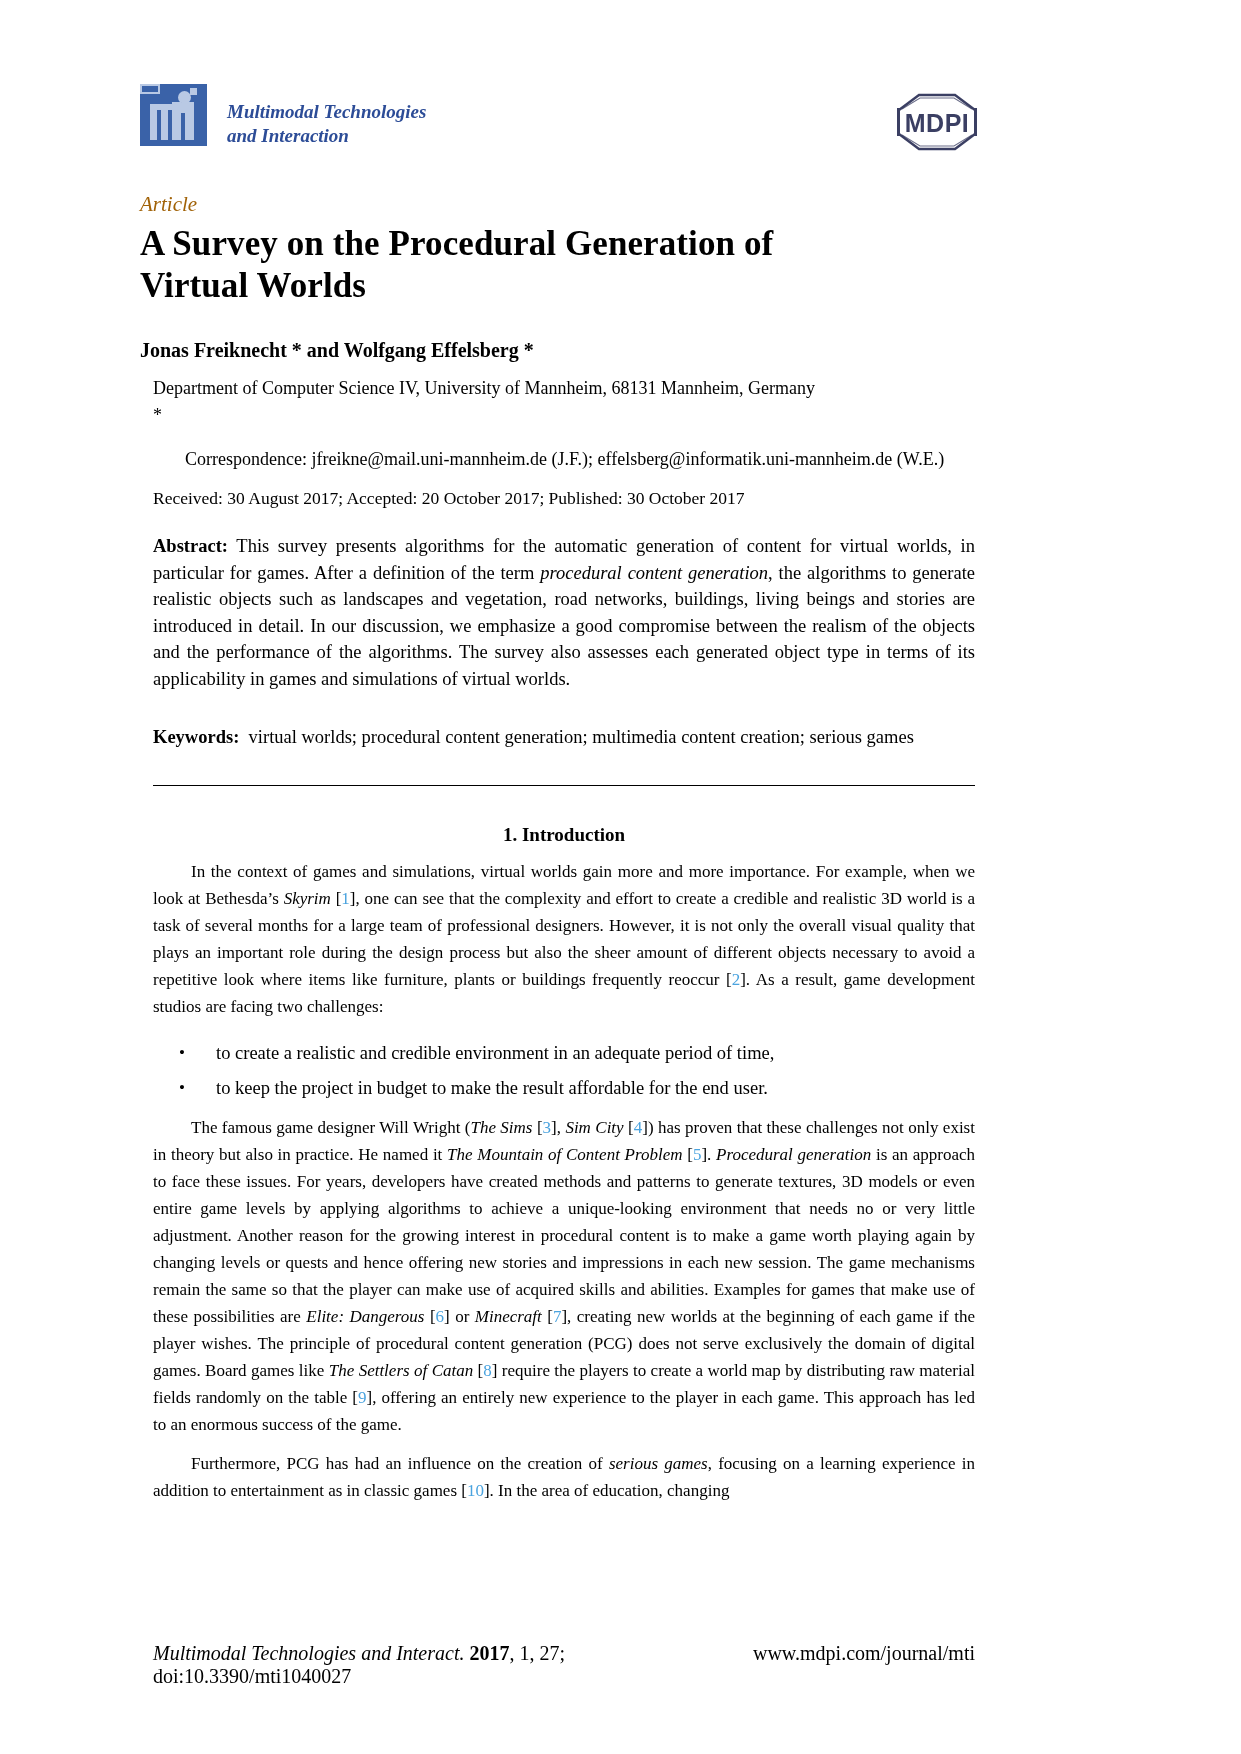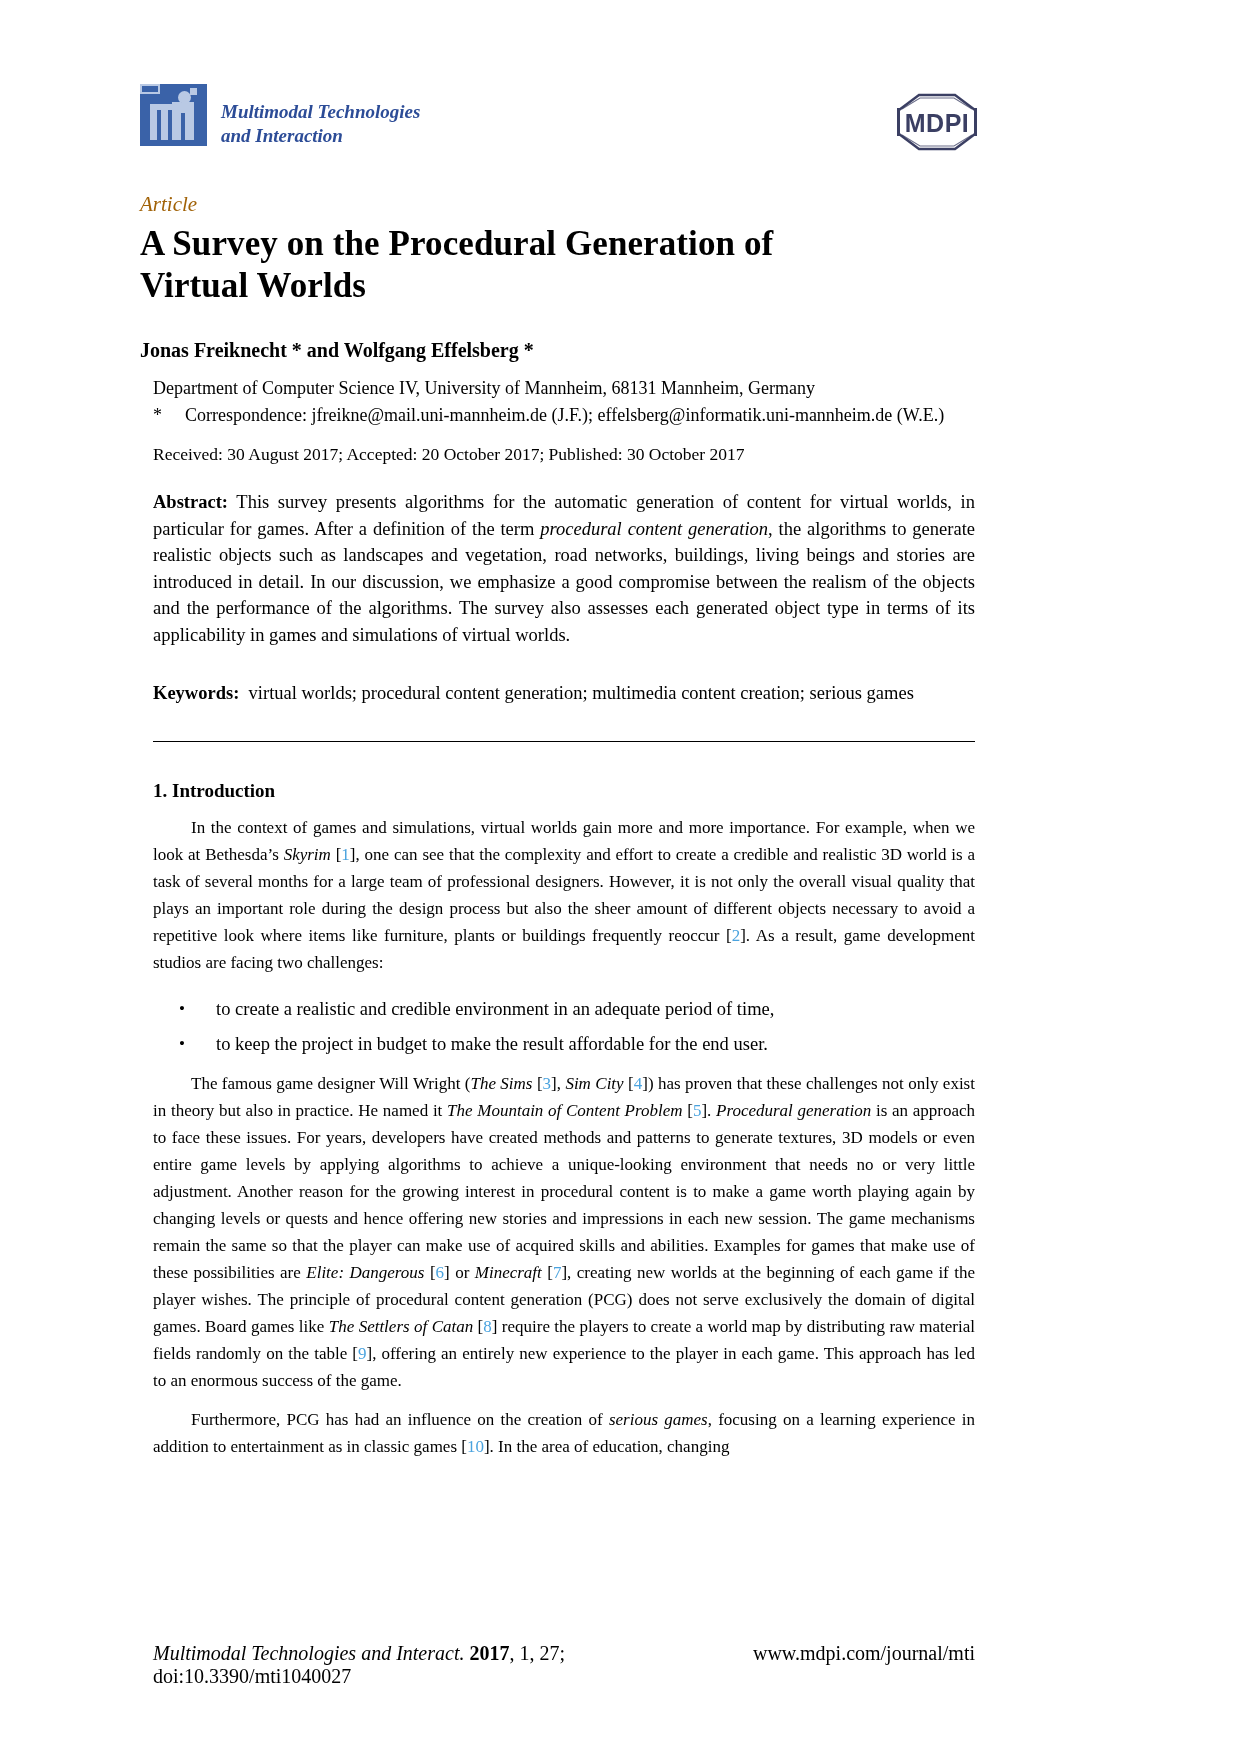--- a/index.html
+++ b/index.html
@@ -31,21 +31,21 @@
   }
 
   
   .masthead {
     position: relative;
     height: 86px;
   }
   .journal-brand {
     display: flex;
     align-items: flex-start;
-    gap: 14px;
+    gap: 20px;
   }
   .journal-logo-mark {
     width: 64px;
     height: 62px;
     background: #3a62a8;
     position: relative;
     flex: 0 0 auto;
     border-right: 3px solid #3a62a8;
     box-sizing: content-box;
   }
@@ -107,21 +107,21 @@
   }
   .affil-line { }
   .corr-line {
     display: flex;
     margin-top: 2px;
   }
   .corr-star {
     width: 32px;
     flex: 0 0 auto;
   }
-  .corr-text { flex: 1 1 auto; }
+  .corr-text { flex: 1 1 auto; margin-top: 44px; }
   .dates-line {
     margin-top: 16px;
     font-size: 17.5px;
     padding-left: 13px;
   }
 
   
   .abstract {
     margin-top: 24px;
     font-size: 18.5px;
@@ -145,20 +145,21 @@
     margin: 34px 0 0 13px;
     width: 822px;
   }
 
   
   .section-head {
     font-size: 19px;
     font-weight: bold;
     margin-top: 38px;
     padding-left: 13px;
+    text-align: center;
   }
   p.body {
     font-size: 17px;
     line-height: 27px;
     text-align: justify;
     margin: 12px 0 0 0;
     padding-left: 13px;
     text-indent: 38px;
   }
   p.body i { font-style: italic; }

